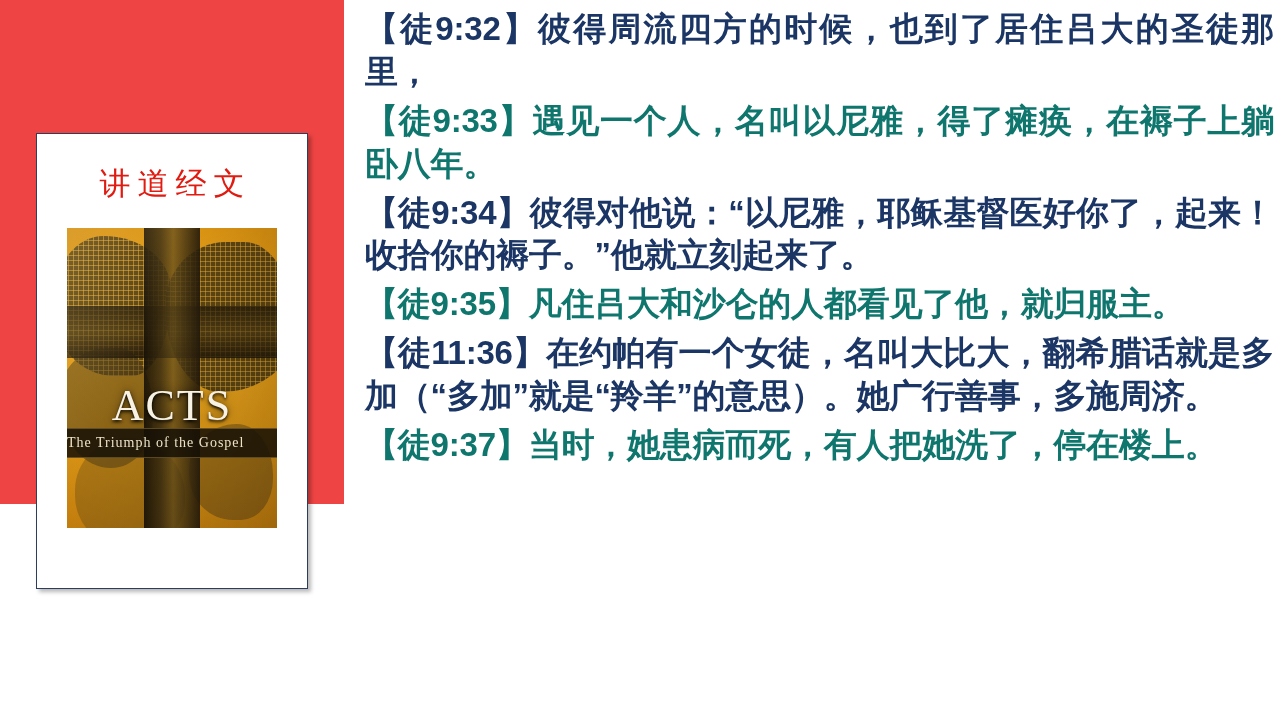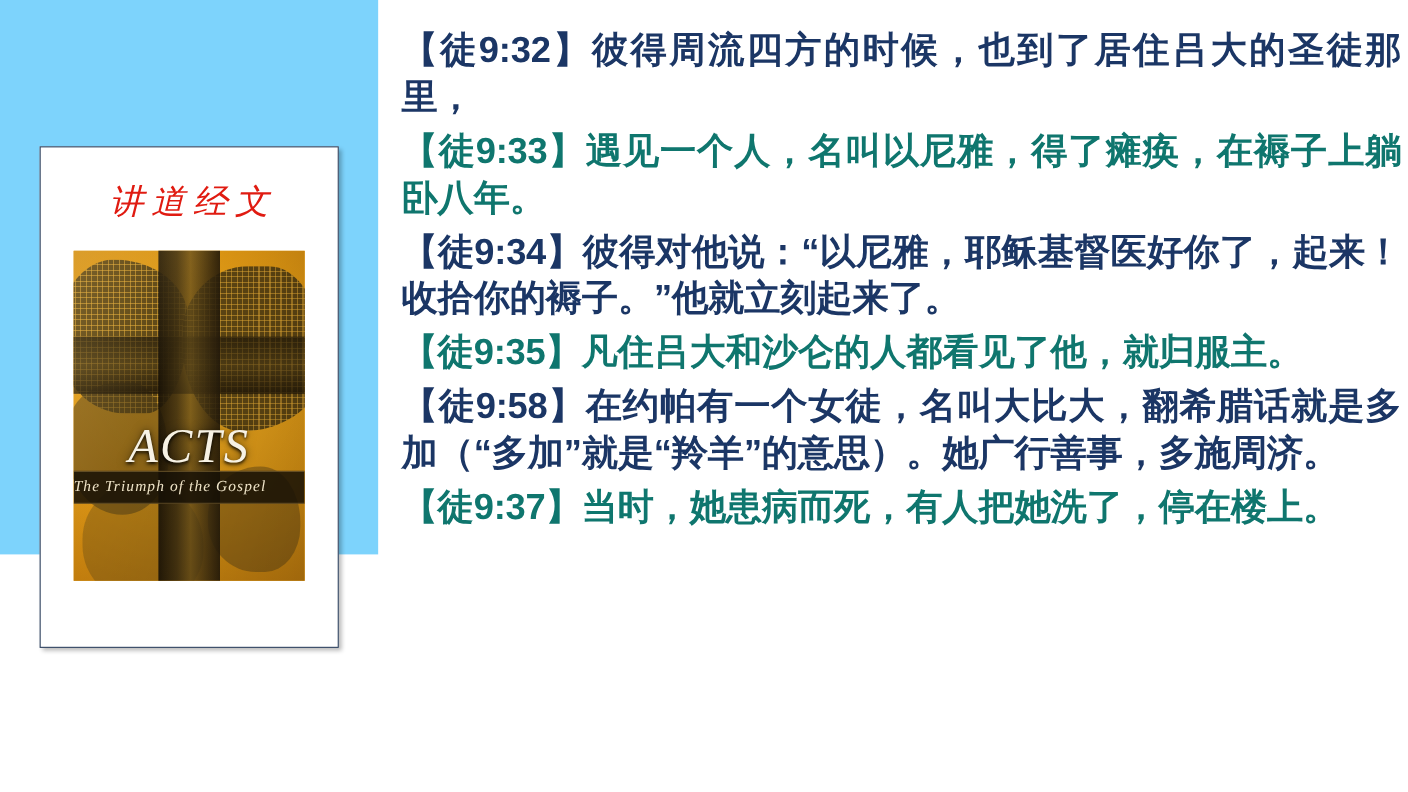--- a/index.html
+++ b/index.html
@@ -24,23 +24,22 @@
     background: #ffffff;
     display: flex;
     flex-direction: row;
   }
 
   
   .sidebar {
     position: relative;
     width: 344px;
     height: 504px;
-    background: #7dd3fc;
+    background: #ef4444;
     flex: 0 0 344px;
-    font-style: italic;
   }
 
   
   .media-card {
     position: absolute;
     left: 36px;
     top: 133px;
     width: 272px;
     height: 456px;
     background: #ffffff;
@@ -189,21 +188,21 @@
     color: #efe4c8;
     white-space: nowrap;
   }
 
   
   .scripture-panel {
     position: relative;
     flex: 1 1 auto;
     height: 588px;
     background: #ffffff;
-    padding: 24px 6px 0 21px;
+    padding: 8px 6px 0 21px;
   }
 
   .verse {
     font-family: "Liberation Sans", "DejaVu Sans", sans-serif;
     font-weight: bold;
     font-size: 33px;
     line-height: 1.30;
     letter-spacing: -0.2px;
     margin: 0 0 6px 0;
     text-align: justify;
@@ -244,17 +243,17 @@
       </div>
 
     </div>
   </aside>
 
   <section class="scripture-panel">
     <p class="verse navy">【徒9:32】彼得周流四方的时候，也到了居住吕大的圣徒那里，</p>
     <p class="verse orange">【徒9:33】遇见一个人，名叫以尼雅，得了瘫痪，在褥子上躺卧八年。</p>
     <p class="verse navy">【徒9:34】彼得对他说：“以尼雅，耶稣基督医好你了，起来！收拾你的褥子。”他就立刻起来了。</p>
     <p class="verse orange">【徒9:35】凡住吕大和沙仑的人都看见了他，就归服主。</p>
-    <p class="verse navy">【徒9:58】在约帕有一个女徒，名叫大比大，翻希腊话就是多加（“多加”就是“羚羊”的意思）。她广行善事，多施周济。</p>
+    <p class="verse navy">【徒11:36】在约帕有一个女徒，名叫大比大，翻希腊话就是多加（“多加”就是“羚羊”的意思）。她广行善事，多施周济。</p>
     <p class="verse orange">【徒9:37】当时，她患病而死，有人把她洗了，停在楼上。</p>
   </section>
 
 </div>
 
 </body></html>

